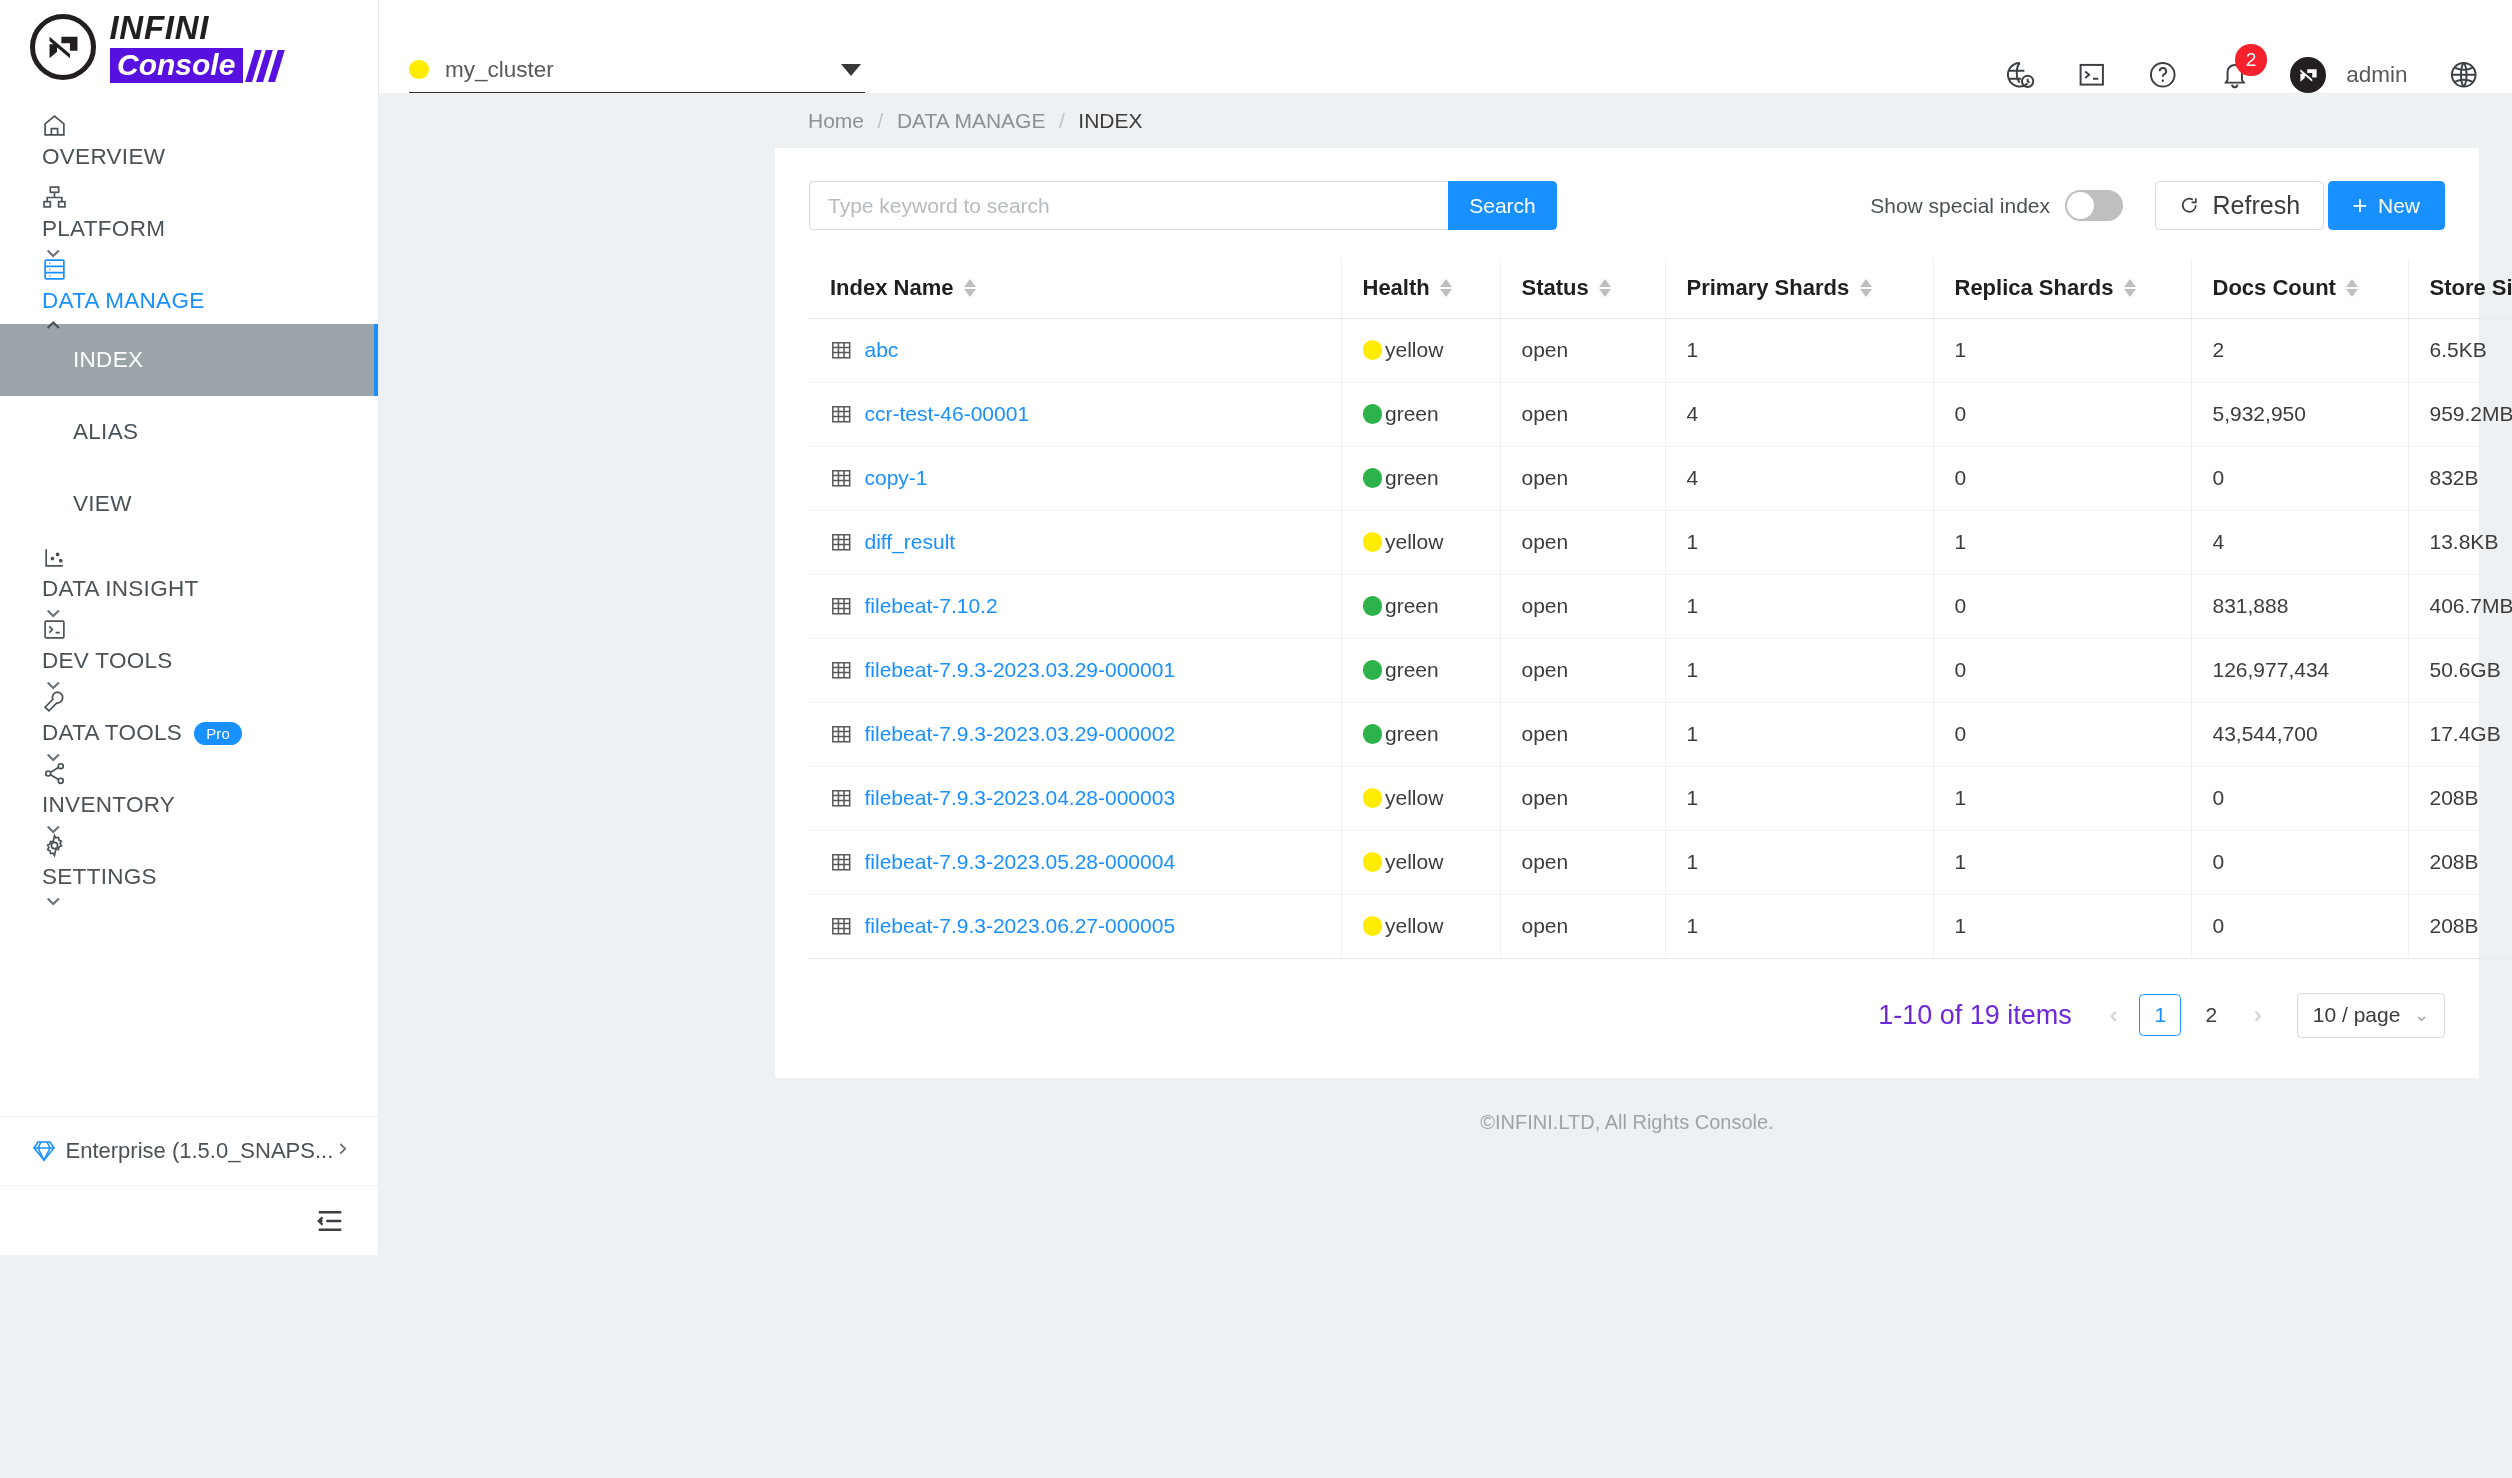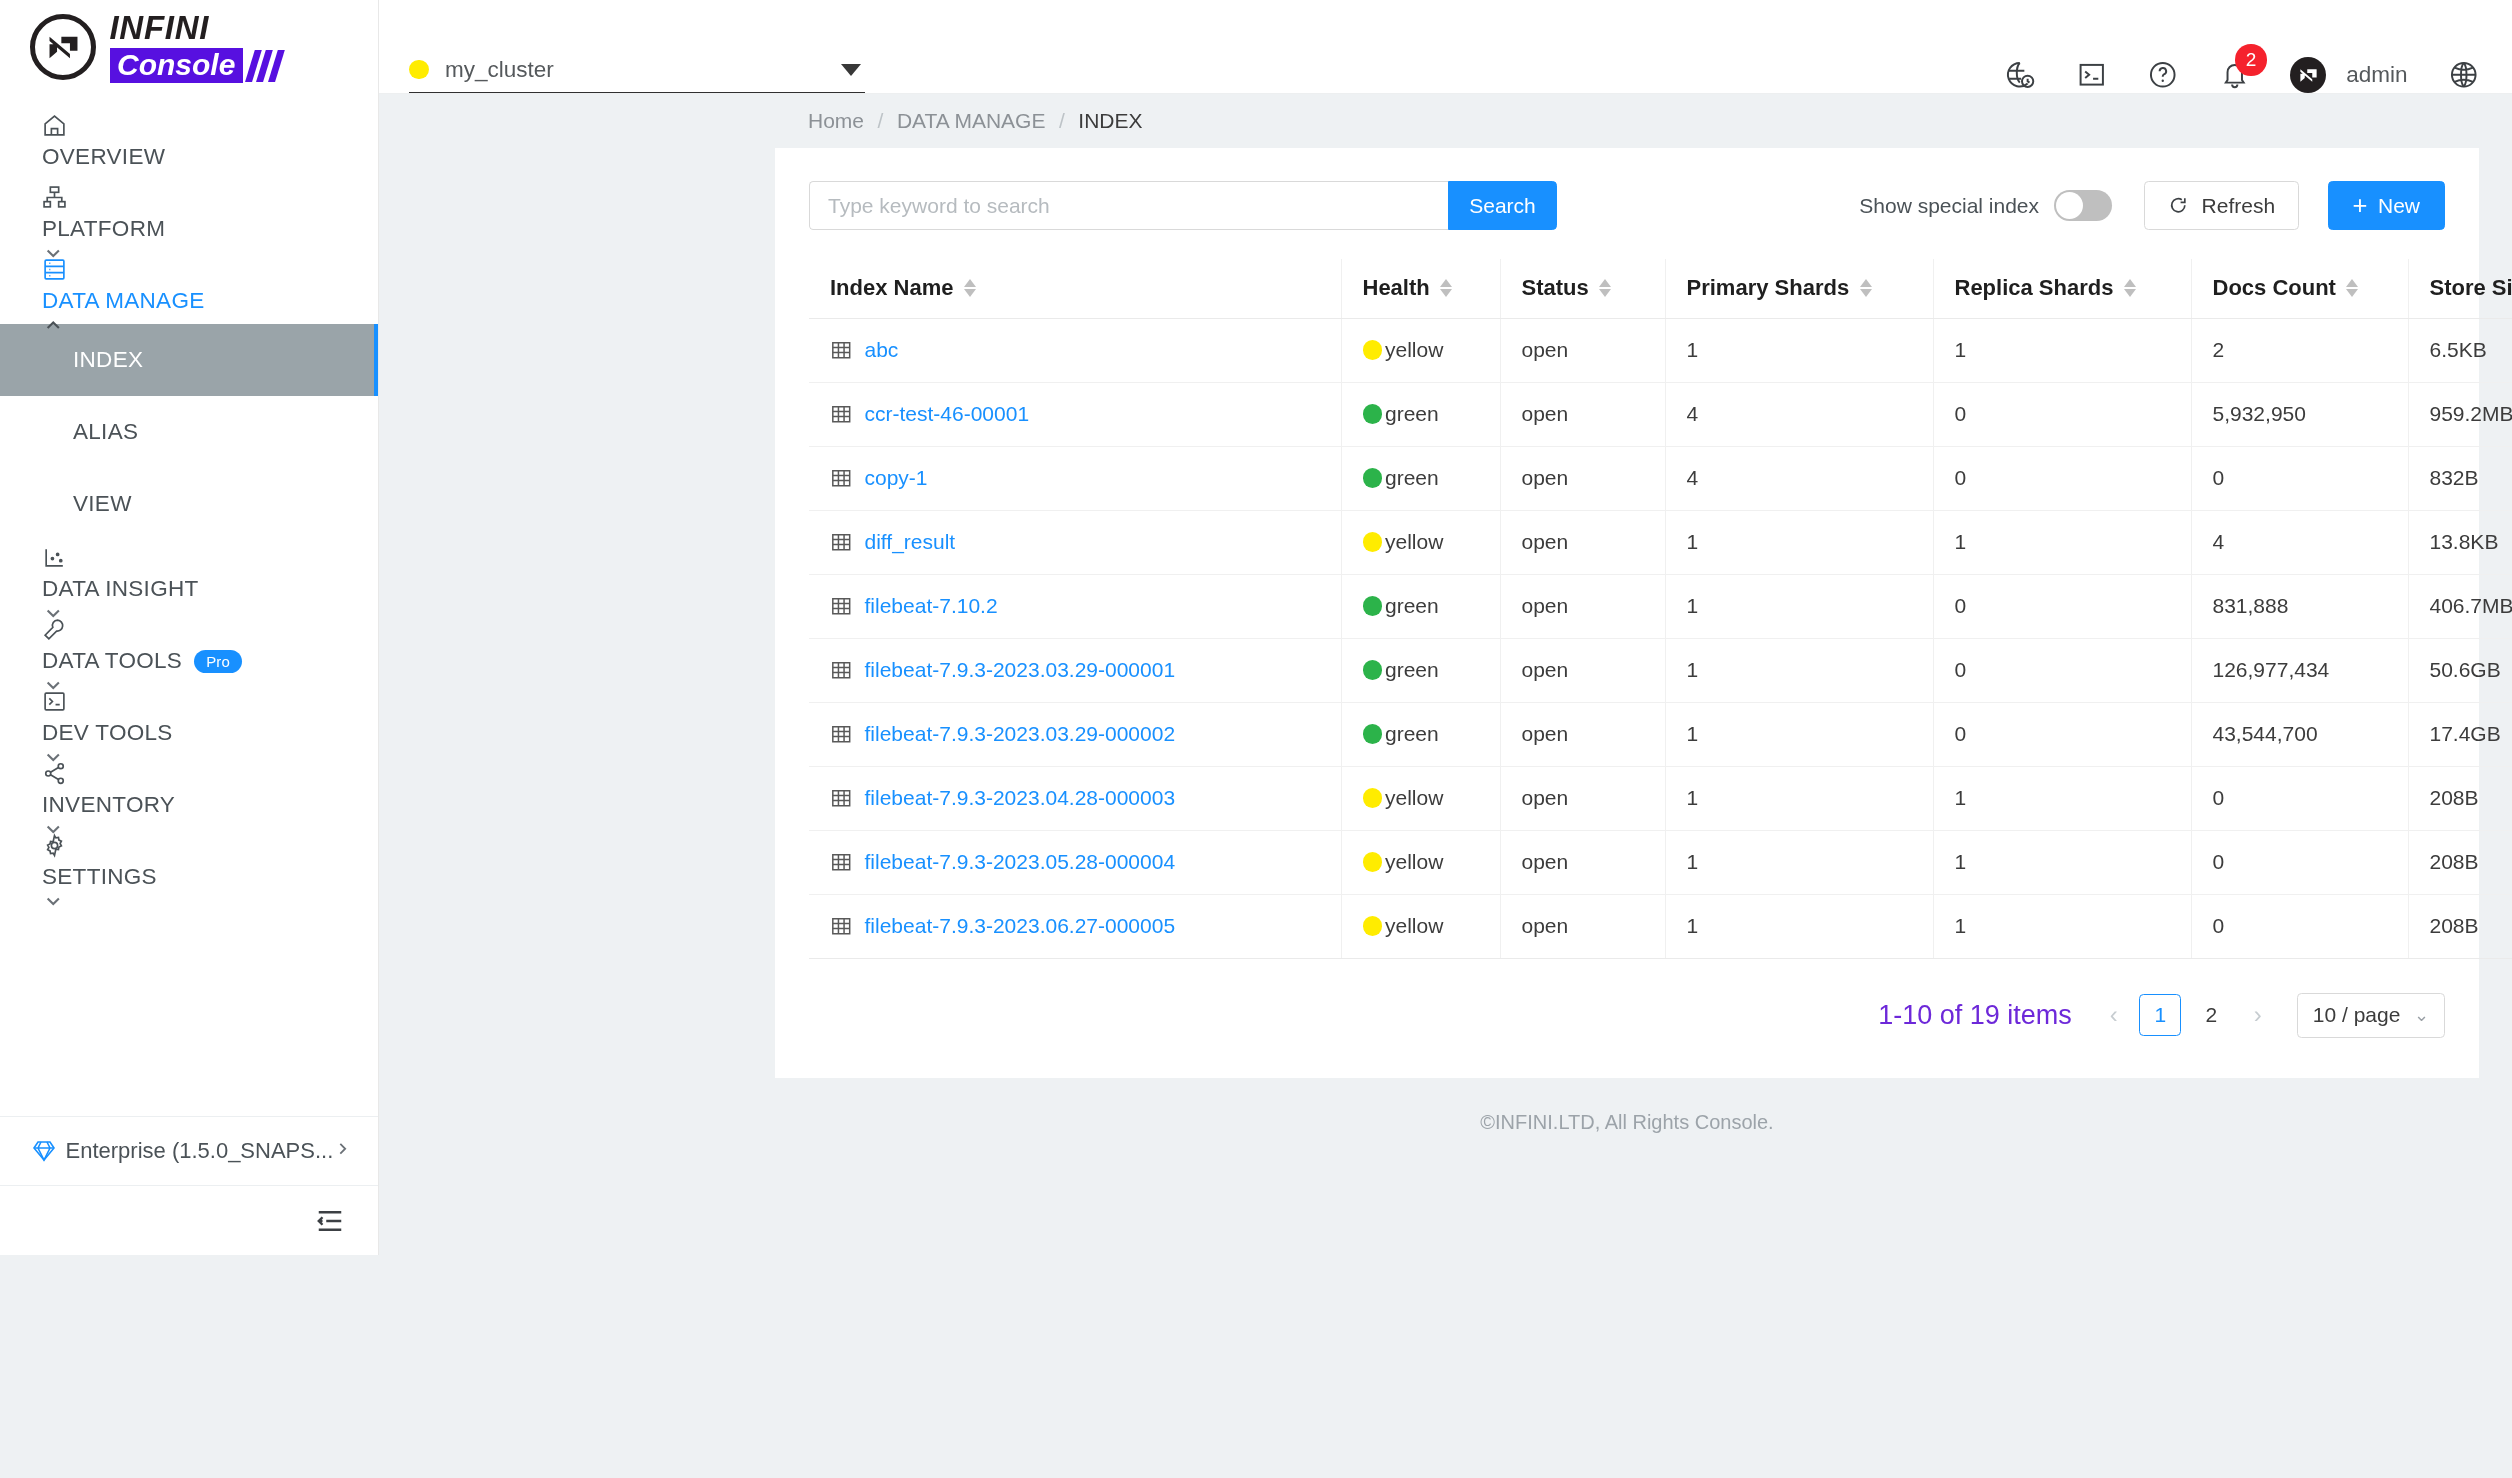--- a/index.html
+++ b/index.html
@@ -144,21 +144,21 @@
     width:58px; height:31.5px; border-radius:15.7px; background:#bfbfbf;
     position:relative; cursor:pointer; margin-right:31.5px;
   }
   .switch .knob {
     position:absolute; top:2.2px; left:2.2px; width:27px; height:27px;
     border-radius:50%; background:#fff;
   }
   .btn-refresh {
     height:49px; border:0.7px solid #d9d9d9; background:#fff; border-radius:4.5px;
     display:flex; align-items:center; gap:12px; padding:0 22.5px; cursor:pointer;
-    font-size:21px; color:#3c3c3c; margin-right:29px;
+    font-size:25px; color:#3c3c3c; margin-right:4px;
     font-family:"Liberation Sans", sans-serif;
   }
   .btn-refresh svg { width:22.5px; height:22.5px; display:block; }
   .btn-new {
     height:49px; background:#1890ff; border:0.7px solid #1890ff; border-radius:4.5px;
     color:#fff; display:flex; align-items:center; gap:10.5px; padding:0 24px;
     cursor:pointer; font-size:21px; font-family:"Liberation Sans", sans-serif;
   }
   .btn-new .plus { font-size:25.5px; line-height:1; }
 
@@ -302,39 +302,39 @@
           <svg viewBox="0 0 24 24" fill="none" stroke="#6b7177" stroke-width="2.2">
               <path d="M6 9l6 6 6-6"></path>
             </svg>
         </span>
       </div>
 
 
       <div class="nav-item">
         <span class="ico">
           <svg viewBox="0 0 24 24" fill="none" stroke="#4b5257" stroke-width="1.6">
-              <path d="M15 3a5 5 0 0 0-4.6 7L3 17.4 6.6 21l7.4-7.4A5 5 0 1 0 15 3z"></path>
-            </svg>
-        </span>
-        <span class="lbl"><span>DATA TOOLS</span><span class="pro">Pro</span></span>
+              <rect x="3" y="4" width="18" height="16" rx="1"></rect>
+              <path d="M7 9l3 3-3 3M13 15h4"></path>
+            </svg>
+        </span>
+        <span class="lbl">DEV TOOLS</span>
         <span class="chev">
           <svg viewBox="0 0 24 24" fill="none" stroke="#6b7177" stroke-width="2.2">
               <path d="M6 9l6 6 6-6"></path>
             </svg>
         </span>
       </div>
 
       <div class="nav-item">
         <span class="ico">
           <svg viewBox="0 0 24 24" fill="none" stroke="#4b5257" stroke-width="1.6">
-              <rect x="3" y="4" width="18" height="16" rx="1"></rect>
-              <path d="M7 9l3 3-3 3M13 15h4"></path>
-            </svg>
-        </span>
-        <span class="lbl">DEV TOOLS</span>
+              <path d="M15 3a5 5 0 0 0-4.6 7L3 17.4 6.6 21l7.4-7.4A5 5 0 1 0 15 3z"></path>
+            </svg>
+        </span>
+        <span class="lbl"><span>DATA TOOLS</span><span class="pro">Pro</span></span>
         <span class="chev">
           <svg viewBox="0 0 24 24" fill="none" stroke="#6b7177" stroke-width="2.2">
               <path d="M6 9l6 6 6-6"></path>
             </svg>
         </span>
       </div>
 
       <div class="nav-item">
         <span class="ico">
           <svg viewBox="0 0 24 24" fill="none" stroke="#4b5257" stroke-width="1.6">

